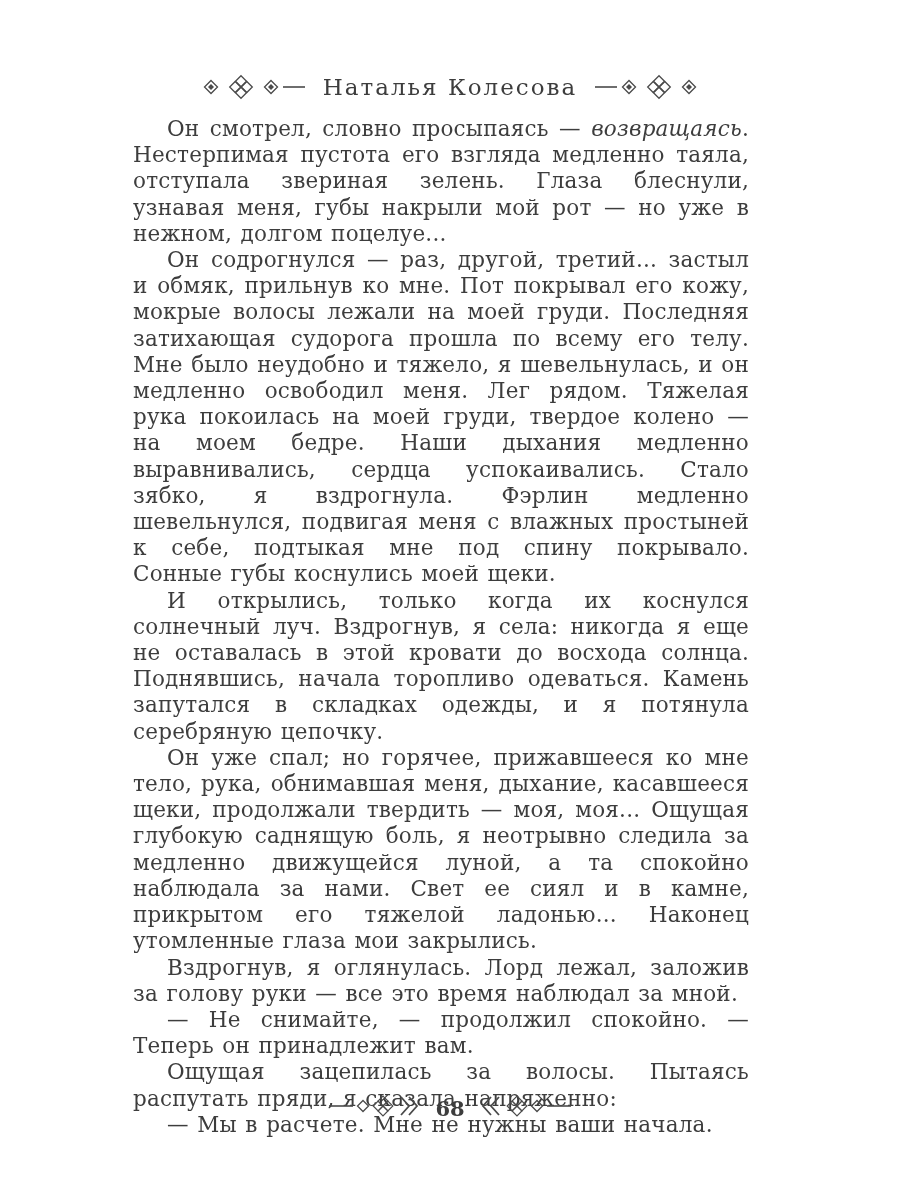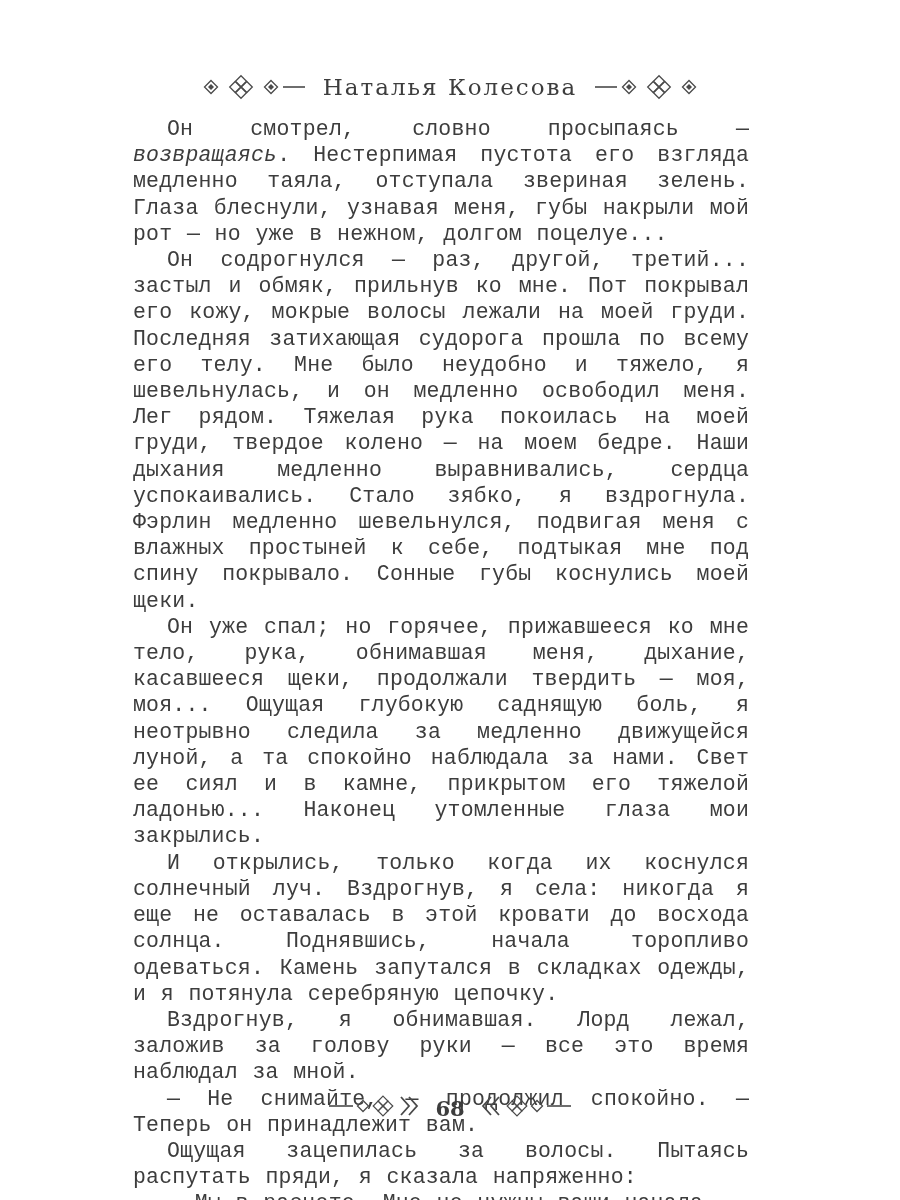--- a/index.html
+++ b/index.html
@@ -41,21 +41,20 @@
     width: 616px;
   }
   .para {
     font-size: 21.5px;
     line-height: 26.2px;
     text-align: justify;
     text-indent: 34px;
     letter-spacing: 0.2px;
     word-spacing: 1.5px;
     color: var(--text, #3d3d3d);
-    font-family: Liberation Mono, monospace;
   }
   .italic { font-style: italic; }
   .page-footer {
     position: absolute;
     top: 1091px;
     left: 0;
     width: 100%;
     display: flex;
     align-items: flex-end;
     justify-content: center;
@@ -101,23 +100,23 @@
         <polygon class="stroke" stroke-width="1.3" points="70,8.5 76.5,15 70,21.5 63.5,15"></polygon>
         <polygon class="fill" points="70,12 73,15 70,18 67,15"></polygon>
         <line class="stroke" stroke-width="1.6" x1="82" y1="15" x2="104" y2="15"></line>
       </svg>
     </span>
   </header>
 
   <main class="page-body" id="text-container">
       <p class="para"><span>Он смотрел, словно просыпаясь — </span><span class="italic">возвращаясь</span><span>. Нестерпимая пустота его взгляда медленно таяла, отступала звериная зелень. Глаза блеснули, узнавая меня, губы накрыли мой рот — но уже в нежном, долгом поцелуе...</span></p>
       <p class="para"><span>Он содрогнулся — раз, другой, третий... застыл и обмяк, прильнув ко мне. Пот покрывал его кожу, мокрые волосы лежали на моей груди. Последняя затихающая судорога прошла по всему его телу. Мне было неудобно и тяжело, я шевельнулась, и он медленно освободил меня. Лег рядом. Тяжелая рука покоилась на моей груди, твердое колено — на моем бедре. Наши дыхания медленно выравнивались, сердца успокаивались. Стало зябко, я вздрогнула. Фэрлин медленно шевельнулся, подвигая меня с влажных простыней к себе, подтыкая мне под спину покрывало. Сонные губы коснулись моей щеки.</span></p>
+      <p class="para"><span>И открылись, только когда их коснулся солнечный луч. Вздрогнув, я села: никогда я еще не оставалась в этой кровати до восхода солнца. Поднявшись, начала торопливо одеваться. Камень запутался в складках одежды, и я потянула серебряную цепочку.</span></p>
       <p class="para"><span>Он уже спал; но горячее, прижавшееся ко мне тело, рука, обнимавшая меня, дыхание, касавшееся щеки, продолжали твердить — моя, моя... Ощущая глубокую саднящую боль, я неотрывно следила за медленно движущейся луной, а та спокойно наблюдала за нами. Свет ее сиял и в камне, прикрытом его тяжелой ладонью... Наконец утомленные глаза мои закрылись.</span></p>
-      <p class="para"><span>И открылись, только когда их коснулся солнечный луч. Вздрогнув, я села: никогда я еще не оставалась в этой кровати до восхода солнца. Поднявшись, начала торопливо одеваться. Камень запутался в складках одежды, и я потянула серебряную цепочку.</span></p>
-      <p class="para"><span>Вздрогнув, я обнимавшая. Лорд лежал, заложив за голову руки — все это время наблюдал за мной.</span></p>
+      <p class="para"><span>Вздрогнув, я оглянулась. Лорд лежал, заложив за голову руки — все это время наблюдал за мной.</span></p>
       <p class="para"><span>— Не снимайте, — продолжил спокойно. — Теперь он принадлежит вам.</span></p>
       <p class="para"><span>Ощущая зацепилась за волосы. Пытаясь распутать пряди, я сказала напряженно:</span></p>
       <p class="para"><span>— Мы в расчете. Мне не нужны ваши начала.</span></p>
     </main>
 
   <footer class="page-footer">
     <span class="orn">
       <svg width="96" height="30" viewBox="0 0 96 30" aria-hidden="true">
         <line class="stroke" stroke-width="1.6" x1="0" y1="15" x2="24" y2="15"></line>
         <polygon class="stroke" stroke-width="1.3" points="34,9.5 39.5,15 34,20.5 28.5,15"></polygon>

